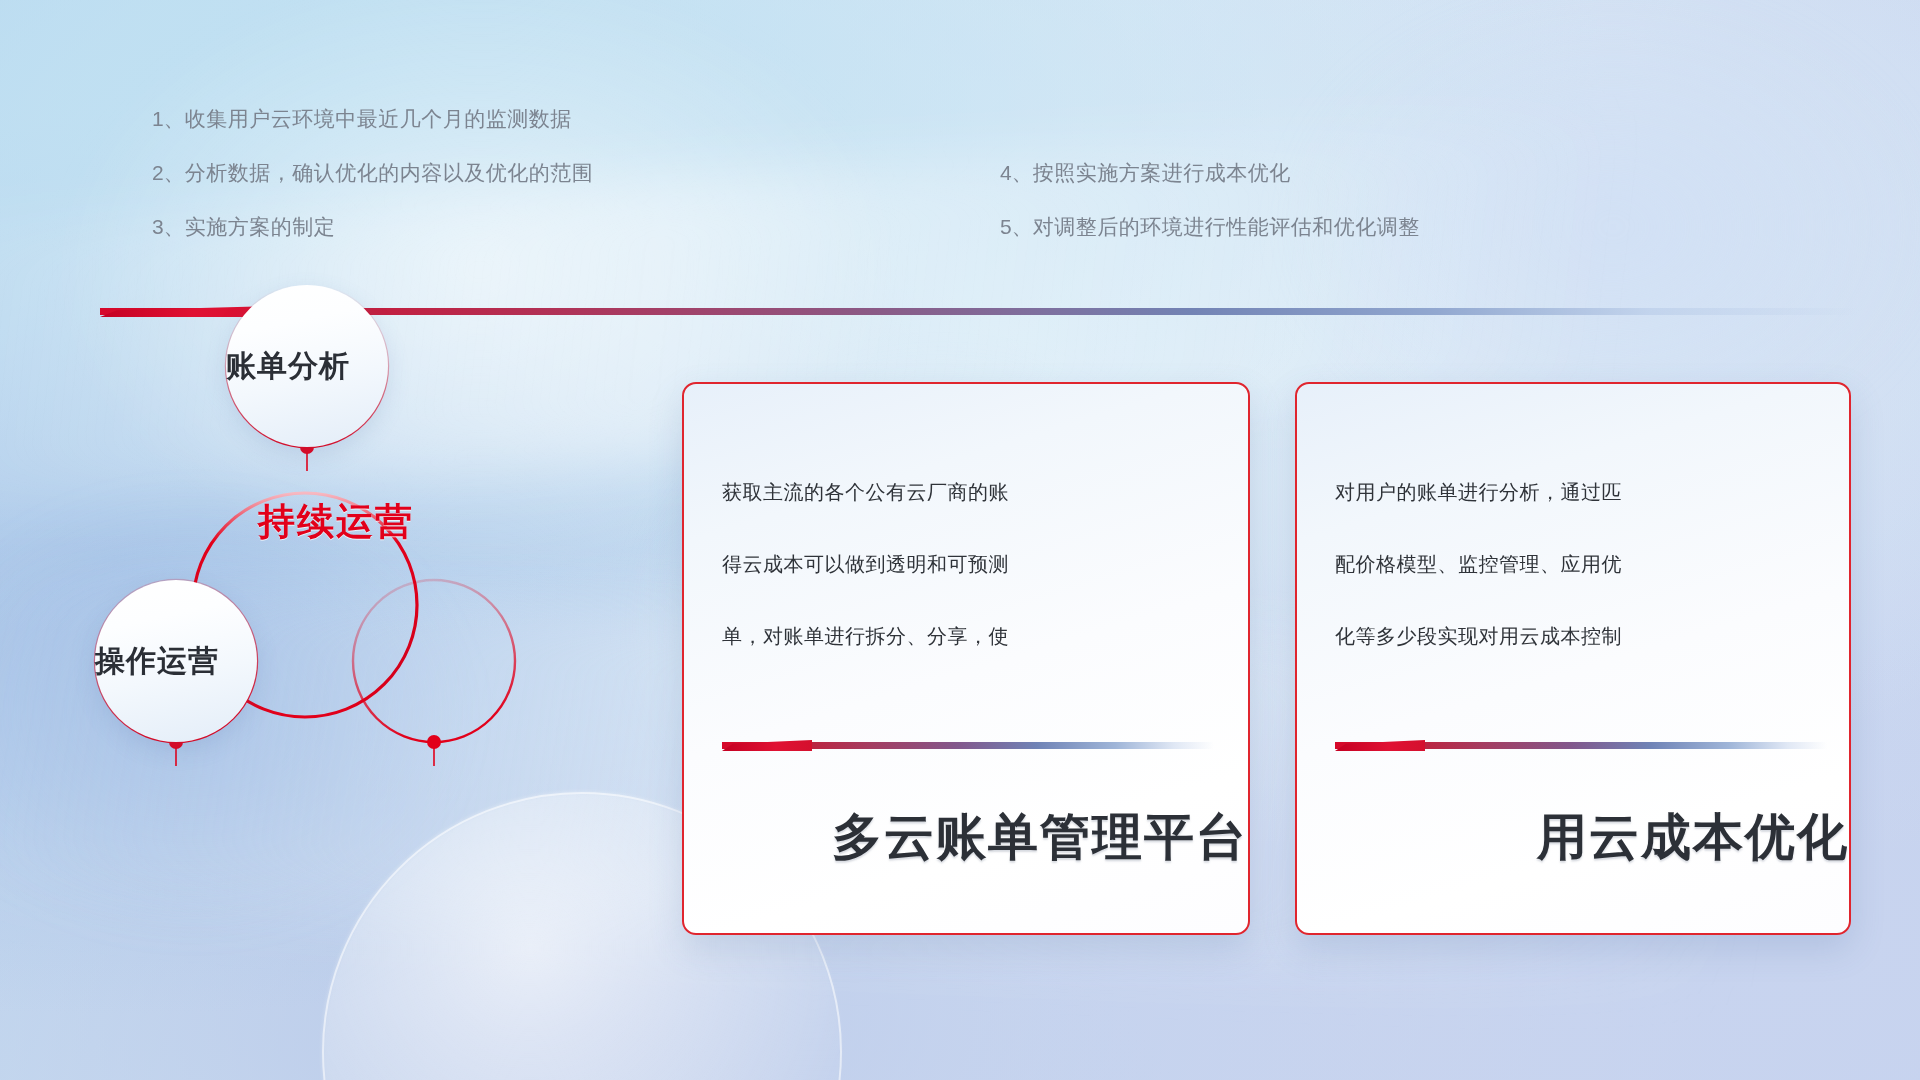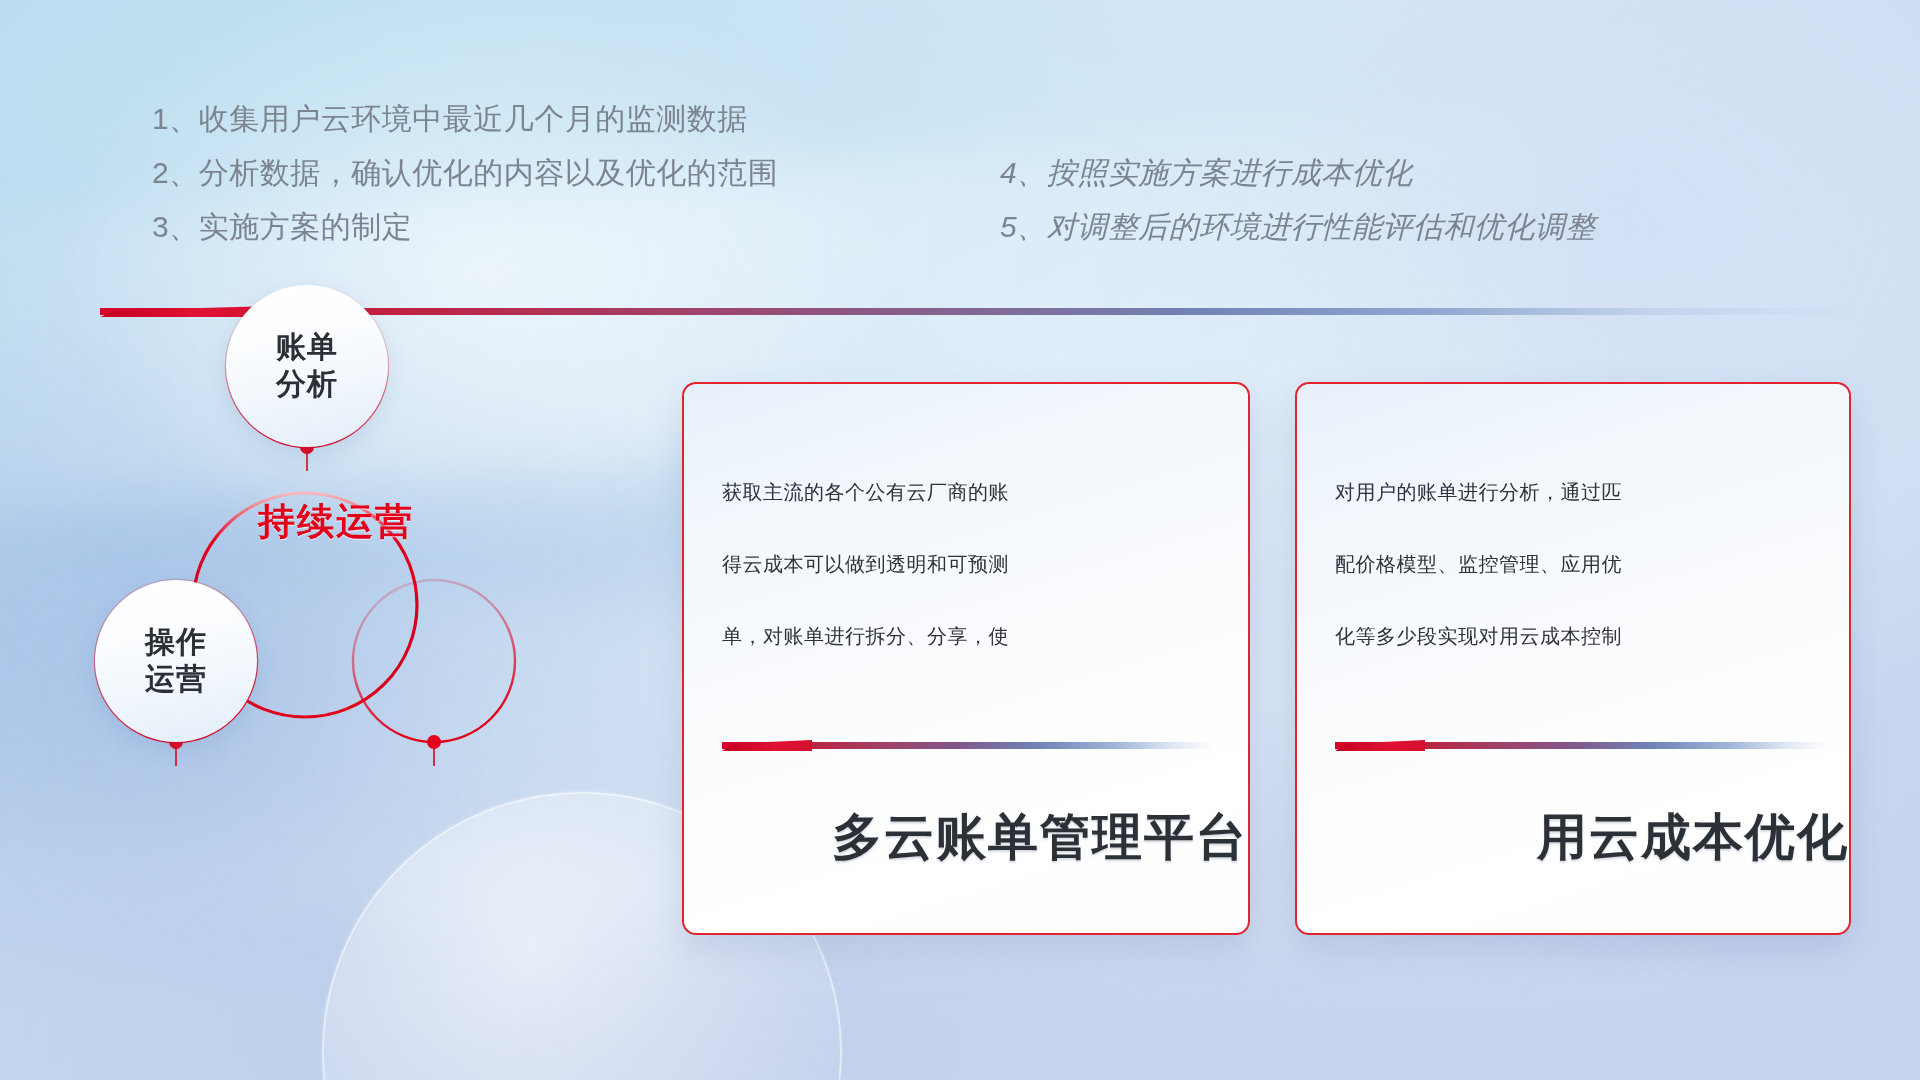--- a/index.html
+++ b/index.html
@@ -63,23 +63,23 @@
     filter:blur(2px);
   }
   .bg-circle-ring {
     position:absolute; left:322px; top:792px; width:520px; height:520px;
     border-radius:50%;
     border:2px solid rgba(255,255,255,.55);
   }
 
   
   #steps-left  { position:absolute; left:152px; top:92px;  width:700px; }
-  #steps-right { position:absolute; left:1000px; top:146px; width:760px;font-style:italic; }
+  #steps-right { position:absolute; left:1000px; top:146px; width:760px; }
   .step-line {
-    font-size:30px;
+    font-size:21px;
     line-height:54px;
     color:#7c8490;
     letter-spacing:.5px;
     white-space:nowrap;
   }
   .step-num { letter-spacing:0; }
 
   
   #divider {
     position:absolute; left:100px; top:306px; width:1760px; height:11px;
@@ -95,22 +95,22 @@
   }
 
   
   #venn { position:absolute; left:95px; top:285px; width:470px; height:510px; }
   #venn svg { position:absolute; inset:0; overflow:visible; }
   .venn-lobe {
     position:absolute;
     border-radius:50%;
     background:linear-gradient(168deg, #ffffff 0%, #fdfeff 26%, #f3f8fd 58%, #e3edf8 100%);
     box-shadow:0 8px 22px rgba(90,120,170,.17);
-    display:flex; flex-direction:column;
-    align-items:center; justify-content:center;
+    display:flex; flex-direction:row;
+    align-items:center; 
     color:#2b2f36;
     font-weight:700;
     font-size:30px;
     line-height:1.22;
   }
   #lobe-top    { left:131px; top:0px;   width:162px; height:162px; }
   #lobe-left   { left:0px;   top:295px; width:162px; height:162px; }
   #lobe-right  { left:258px; top:295px; width:162px; height:162px; }
   .lobe-text { text-align:center; letter-spacing:1px; }
   #venn-center {

